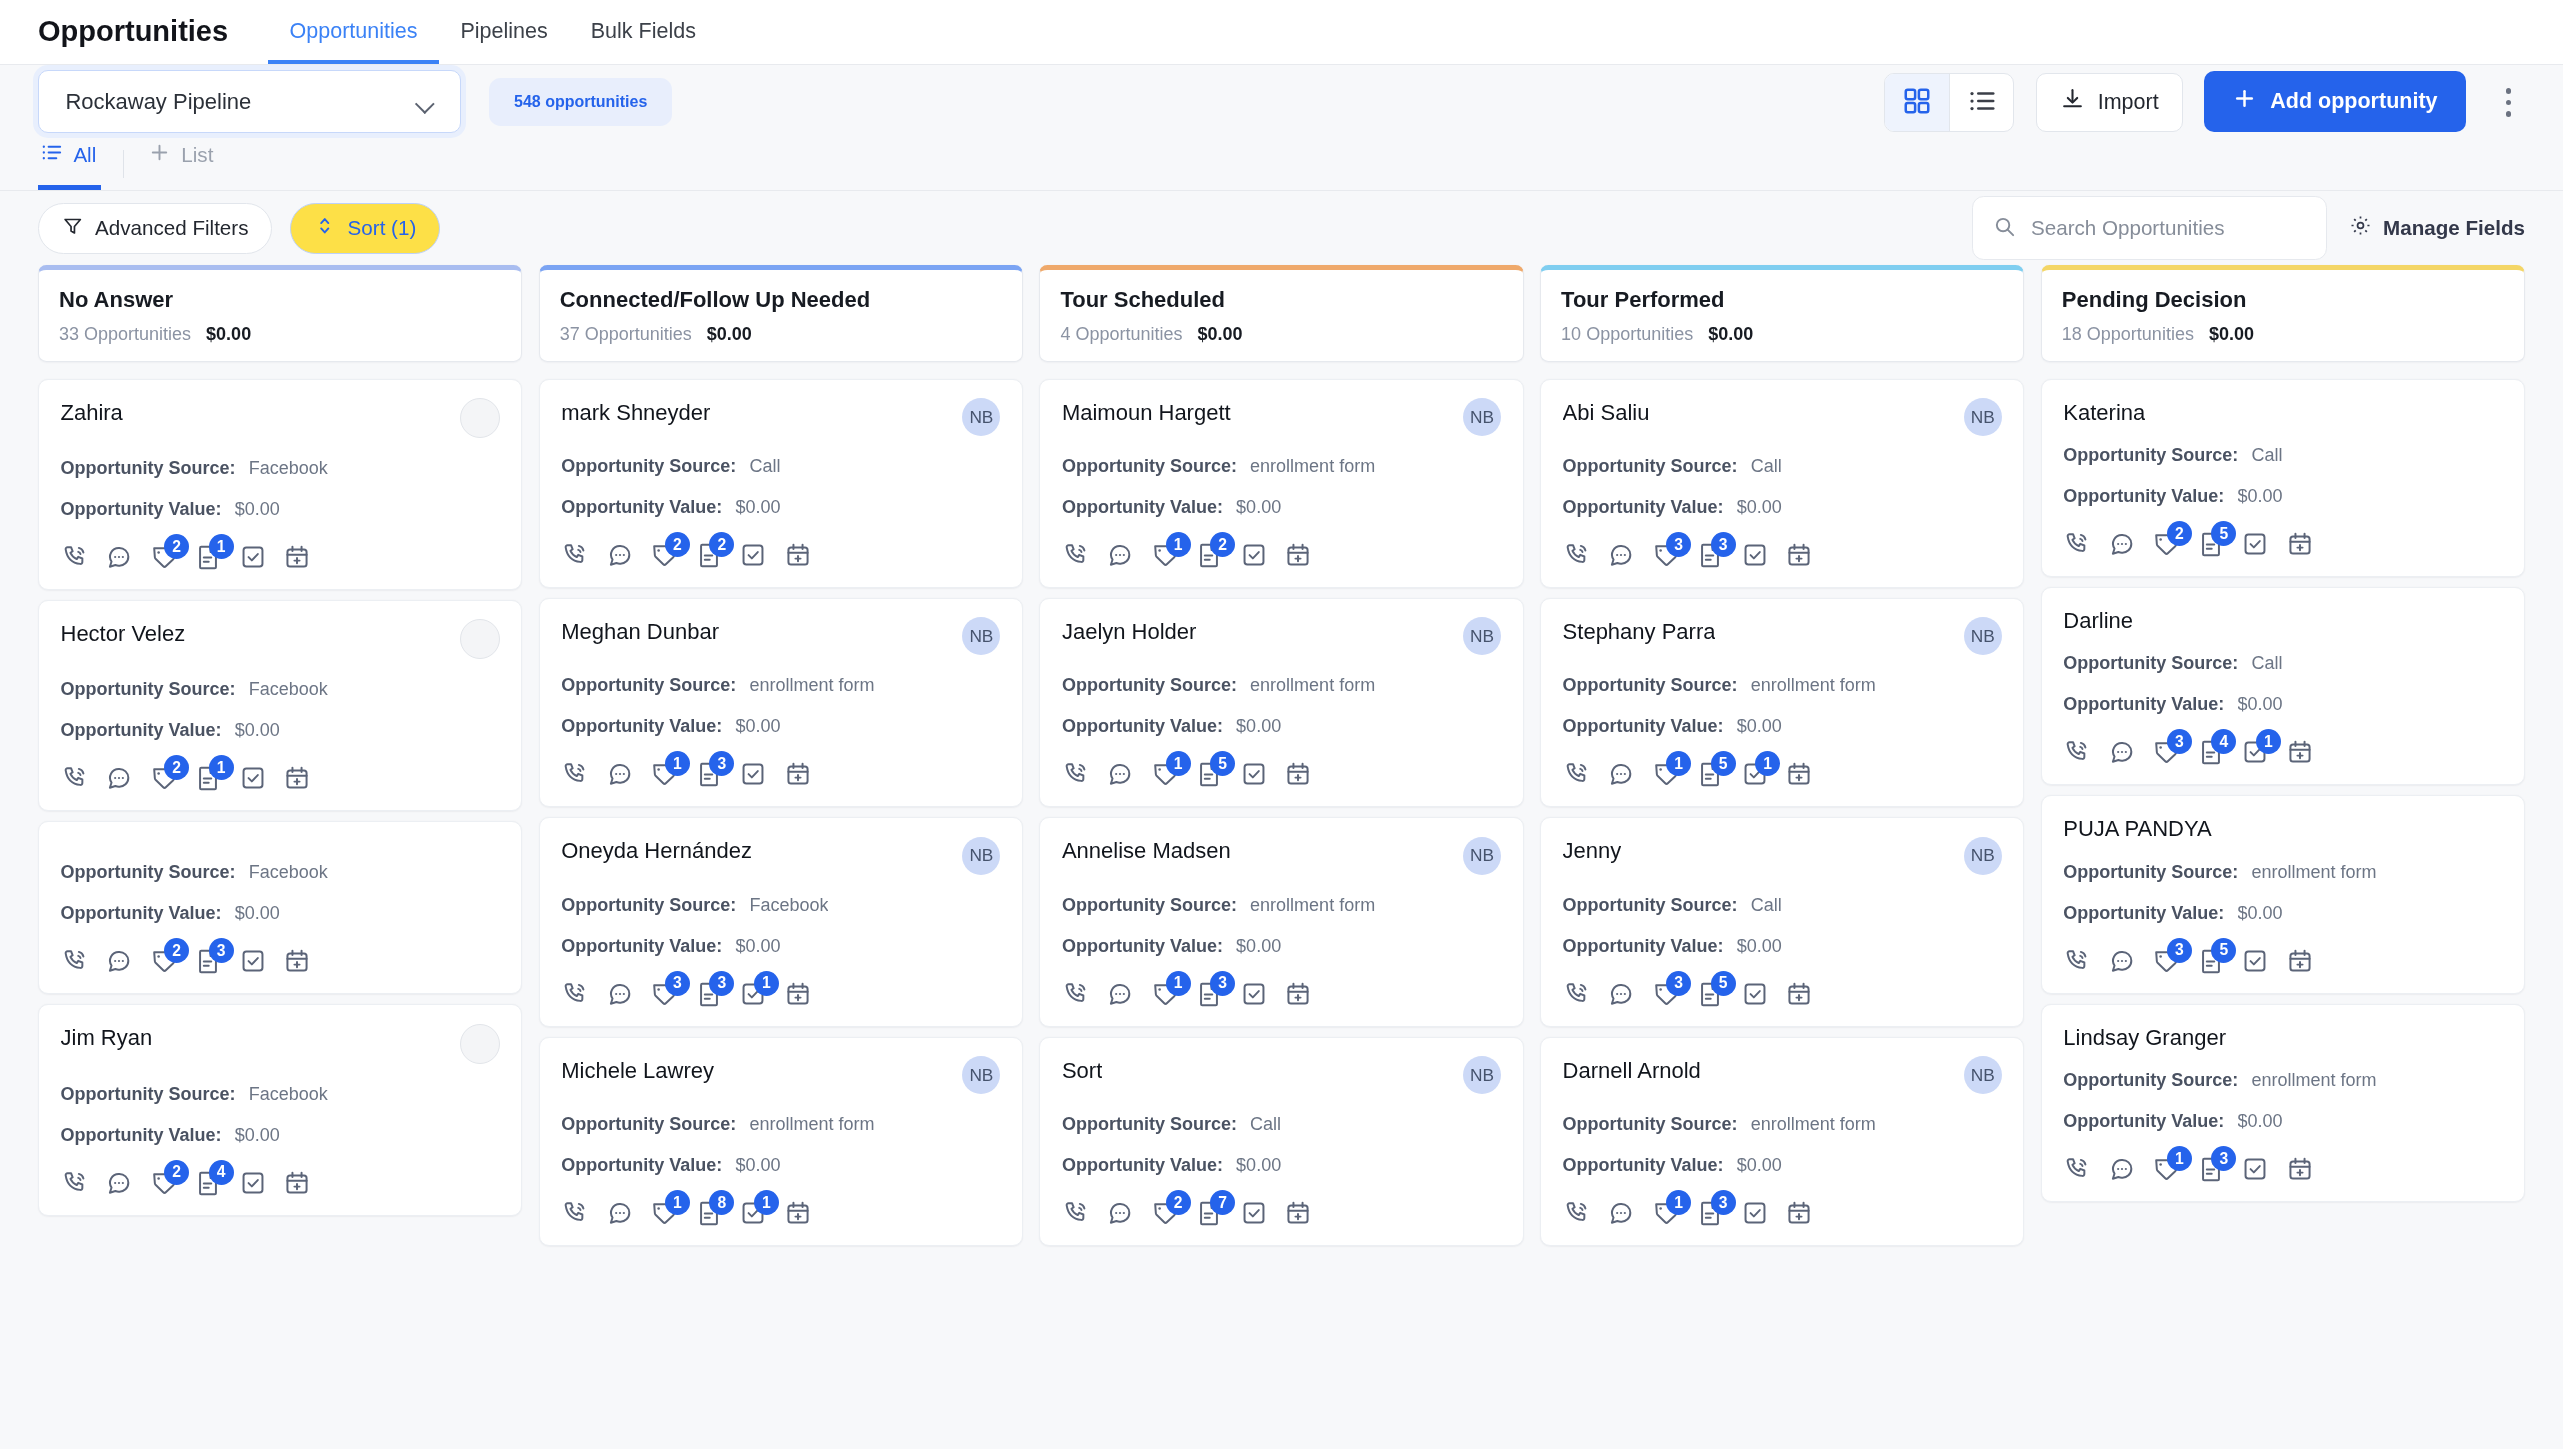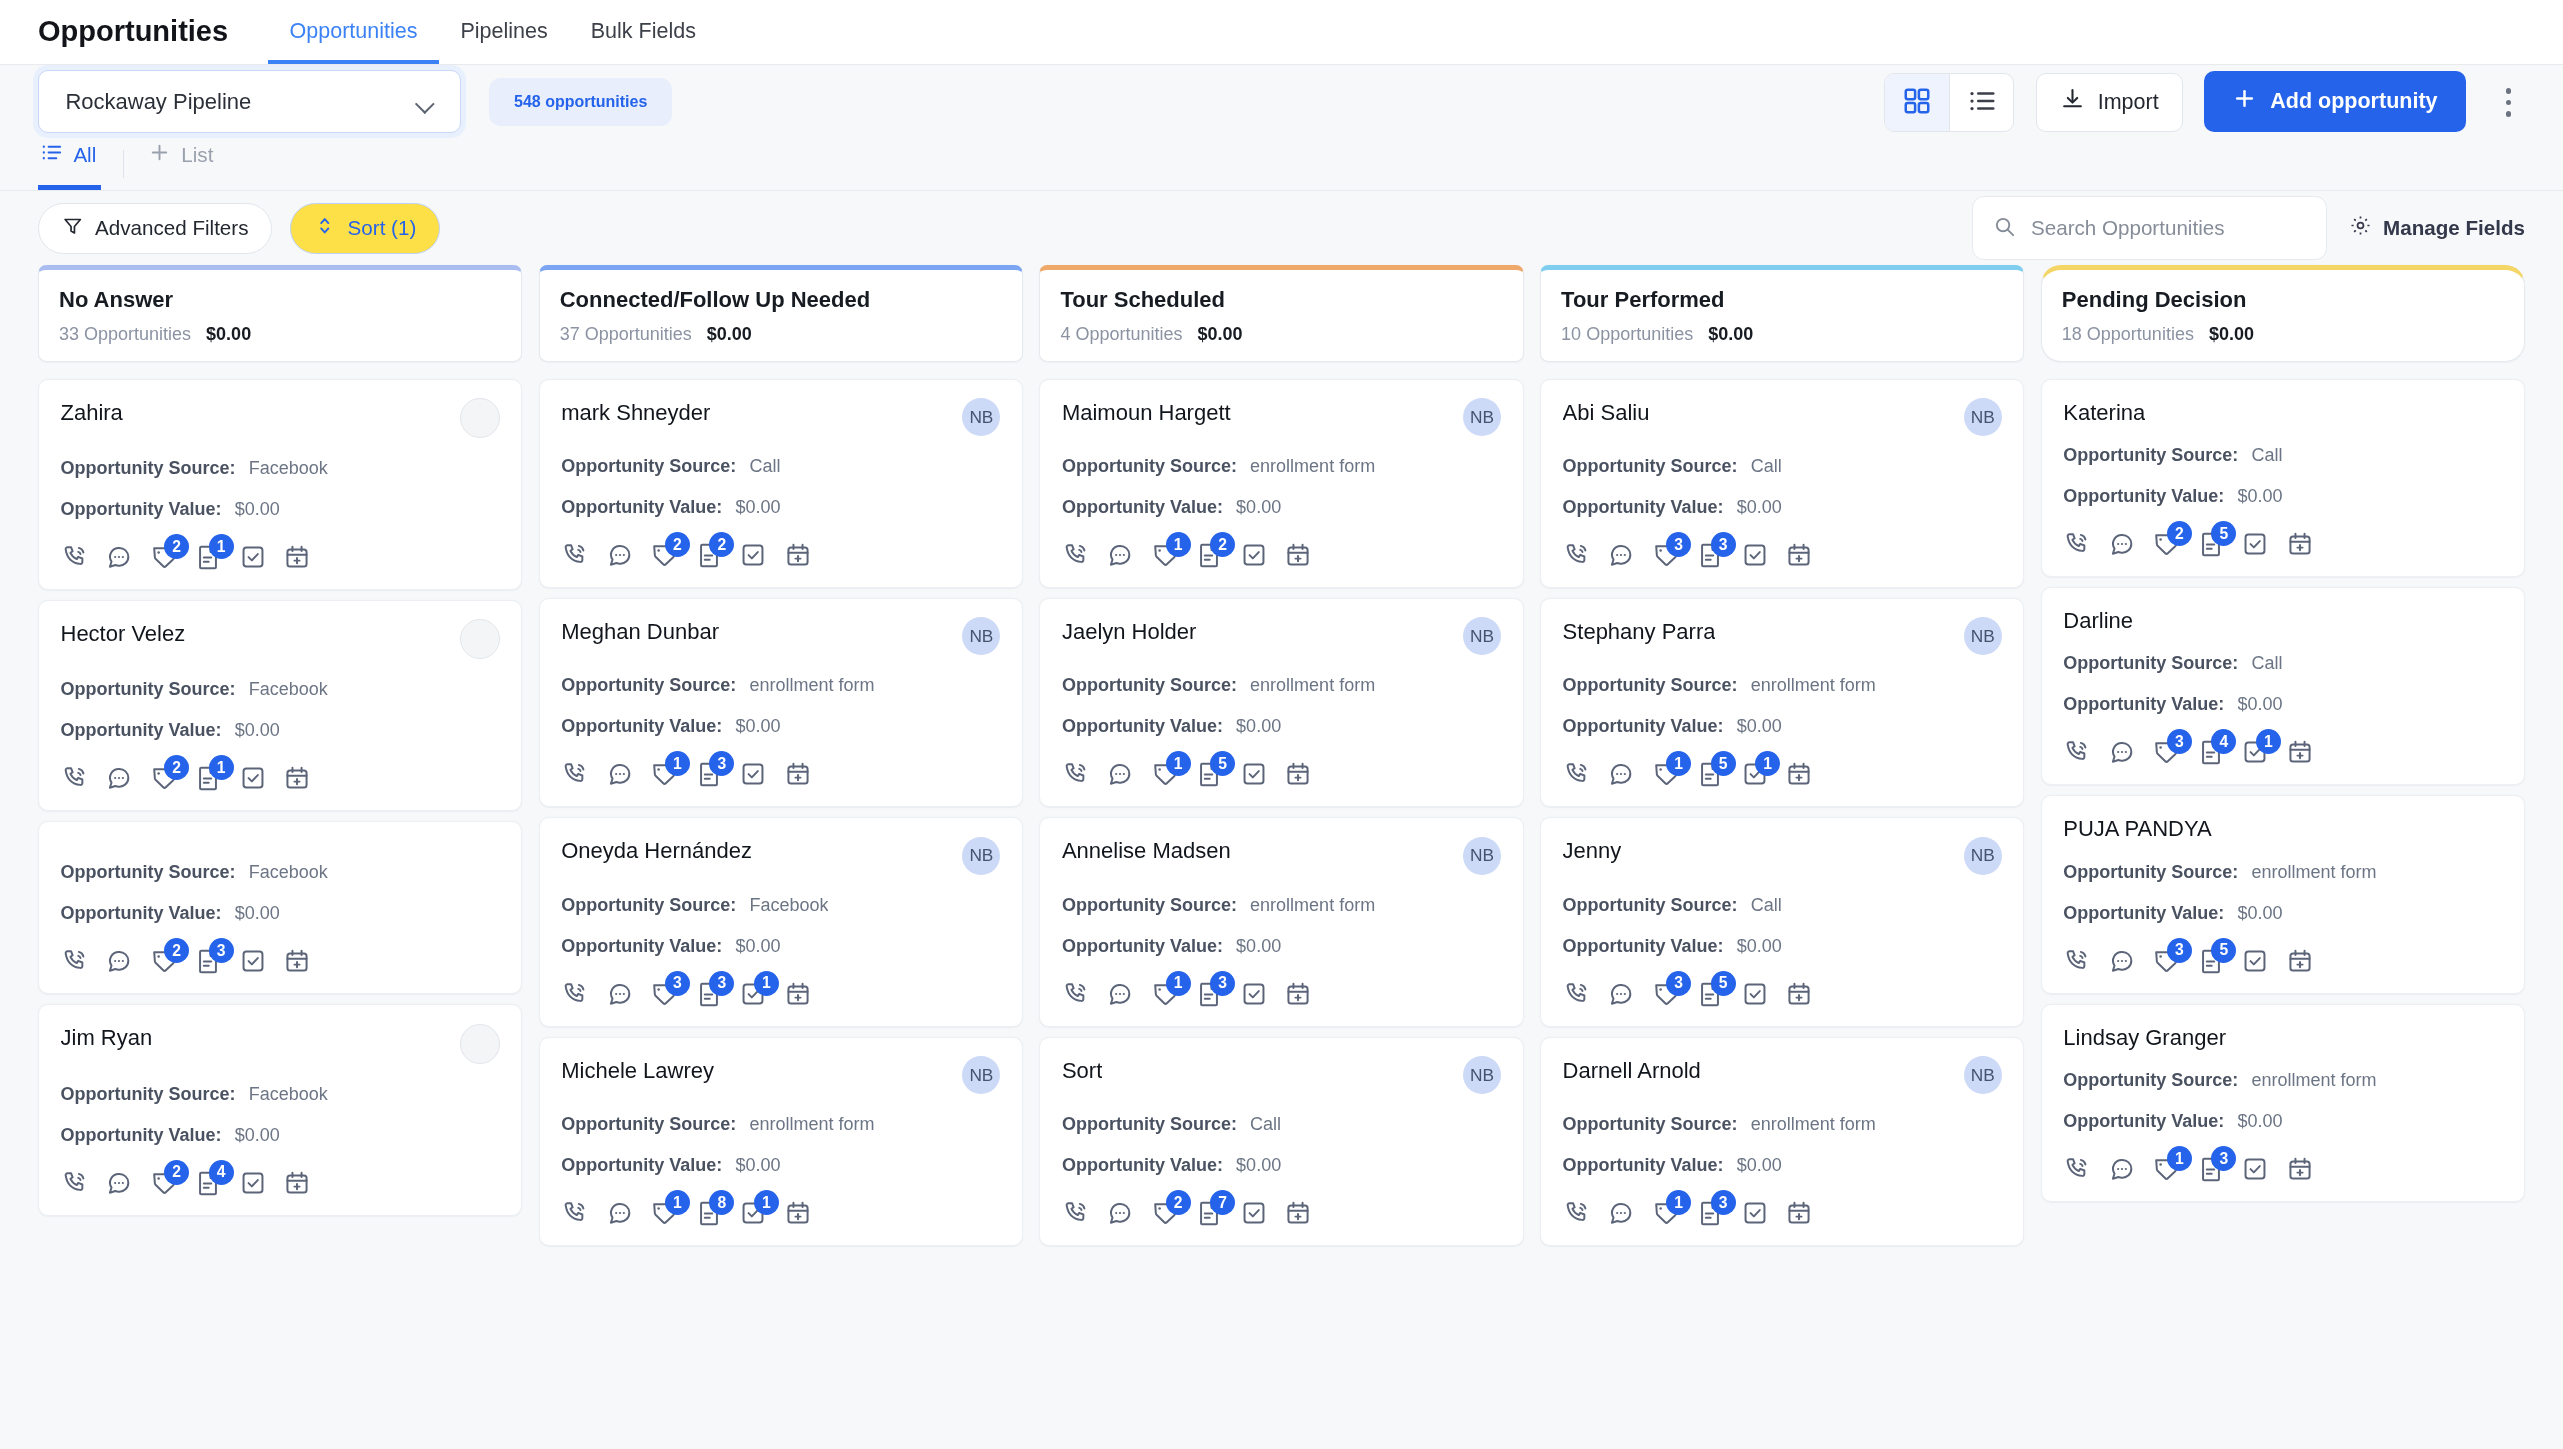--- a/index.html
+++ b/index.html
@@ -1465,21 +1465,21 @@
                 <path d="M15.9 3.3v3.6"></path>
        <path d="M12 12.9v4.4"></path>
                 <path d="M9.8 15.1h4.4"></path>
      </svg>
             </div>
           </div>
         </div>
       </div>
     </div>
     <div class="column">
-      <div class="col-head" style="border-top-color: rgb(244, 214, 102); border-radius: 20px;">
+      <div class="col-head" style="border-top-color: rgb(244, 214, 102);">
         <div class="col-title">Pending Decision</div>
      <div class="col-sub">
        <span class="opps">18 Opportunities</span>
        <span class="amt">$0.00</span>
      </div>
       </div>
       <div class="cards">
         <div class="card">
           <div class="card-top">
          <div class="card-name">Katerina</div>

